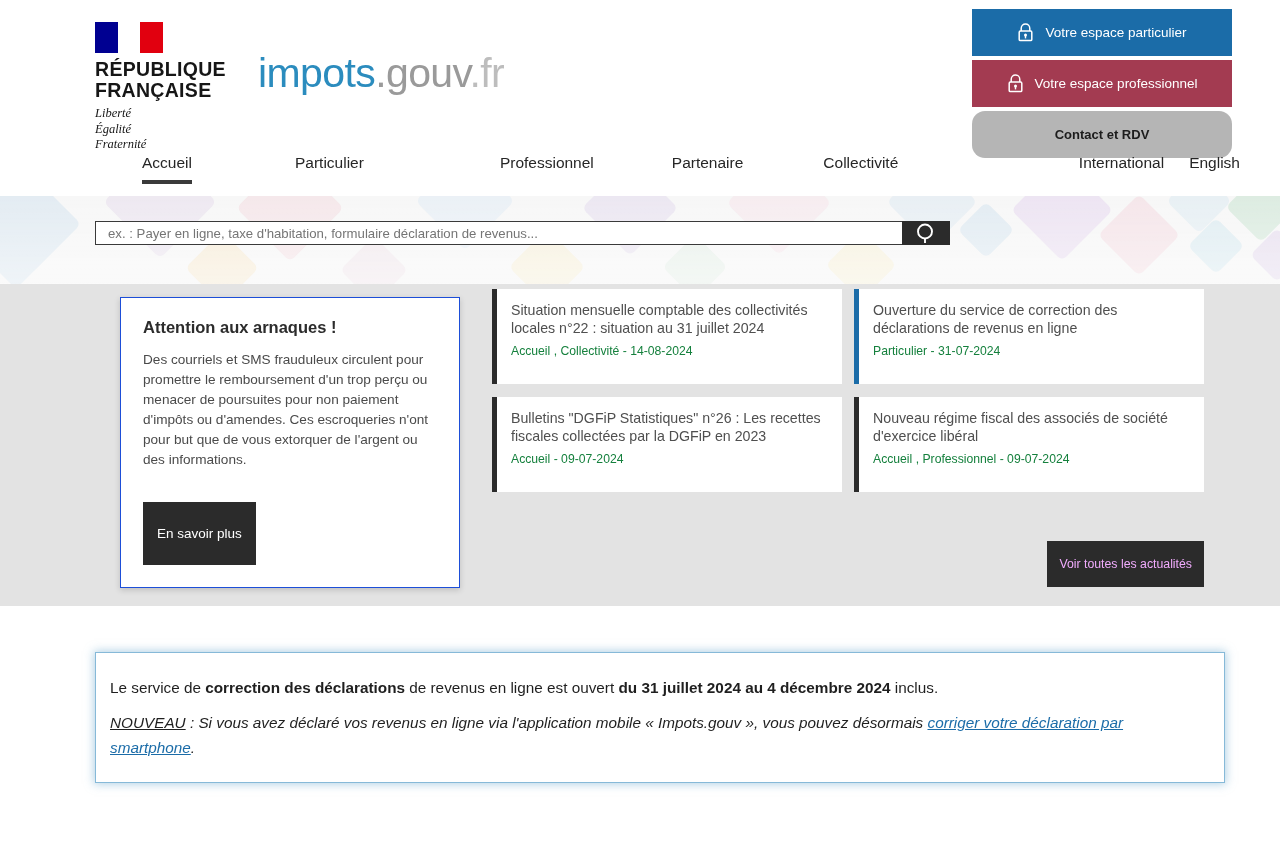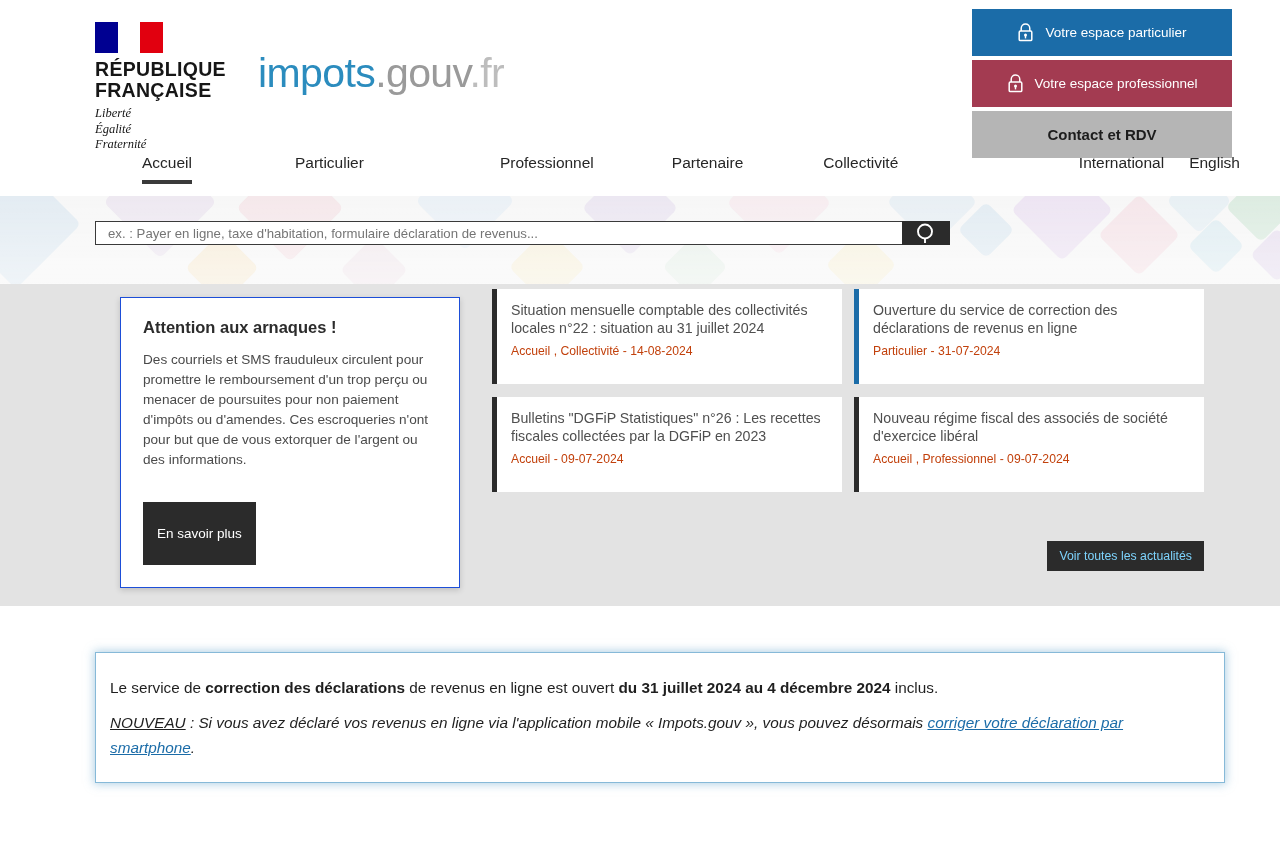--- a/index.html
+++ b/index.html
@@ -81,21 +81,22 @@
     font-size: 13.5px;
     cursor: pointer;
     user-select: none;
   }
   .acct-btn.particulier { background: #1b6ca8; }
   .acct-btn.professionnel { background: #a33b51; }
   .acct-btn.contact {
     background: #b5b5b5;
     color: #1c1c1c;
     font-weight: bold;
-    font-size: 15px;
+    font-size: 13px;
+    border-radius: 13px;
   }
   .lock-ico { width: 17px; height: 19px; flex: 0 0 auto; }
 
   
   .mainnav {
     position: absolute;
     left: 0; right: 0;
     bottom: 0;
     height: 42px;
     display: flex;
@@ -243,30 +244,30 @@
   .news-card.accent-blue { border-left-color: #1b6ca8; }
   .news-card.tall { min-height: 95px; }
   .news-title {
     font-size: 14.2px;
     line-height: 17.5px;
     color: #4f4f4f;
     margin-bottom: 7px;
   }
   .news-meta {
     font-size: 12.2px;
-    color: #c2410c;
+    color: #15803d;
   }
   .news-allbtn {
     position: absolute;
     right: 0;
     top: 252px;
     background: #2b2b2b;
-    color: #7dd3fc;
+    color: #f0abfc;
     font-size: 12.3px;
-    padding: 8px 12px;
+    padding: 16px 12px;
     border: none;
     cursor: pointer;
     font-family: "Liberation Sans", sans-serif;
   }
 
   
   .infozone {
     position: relative;
     height: 295px;
     background: #ffffff;

